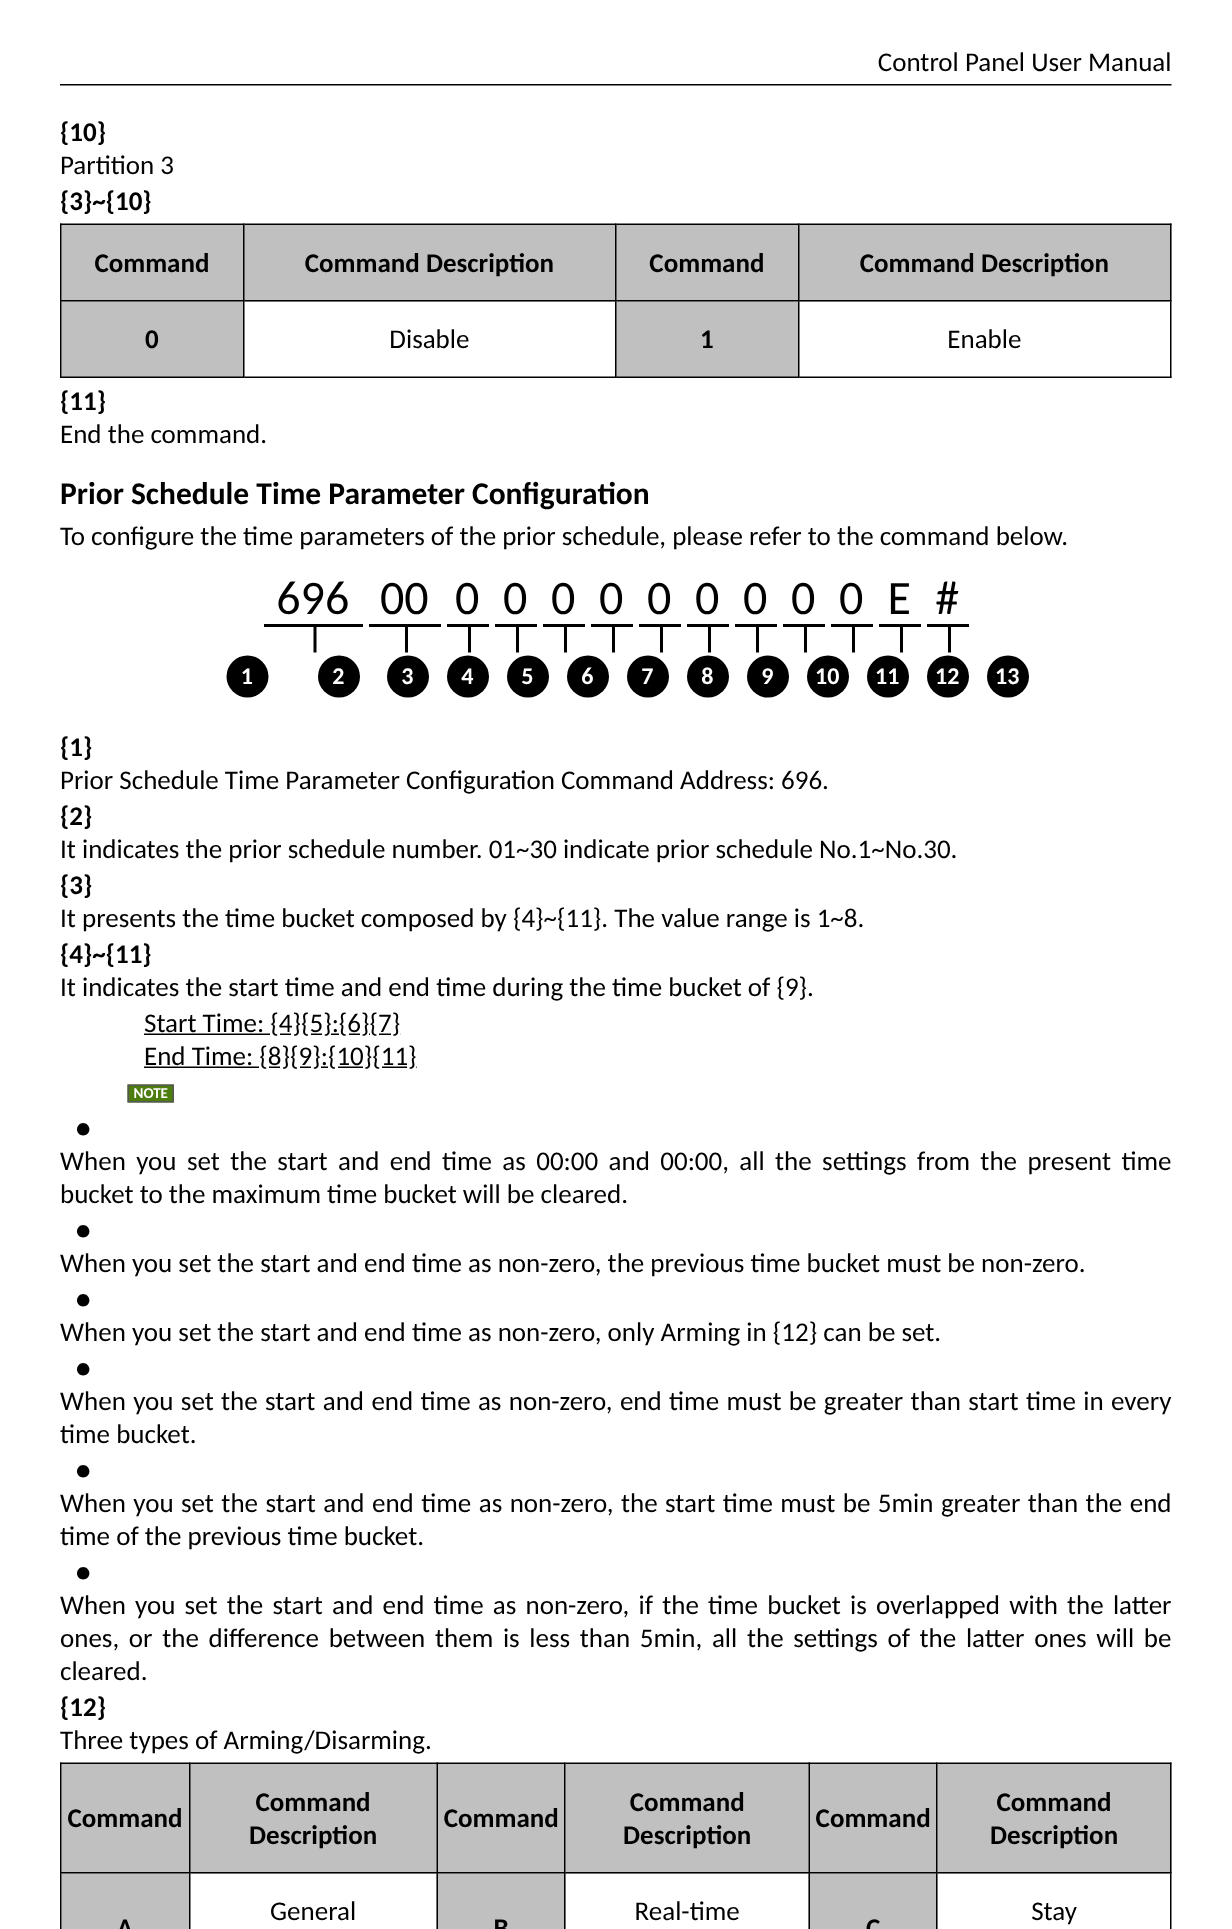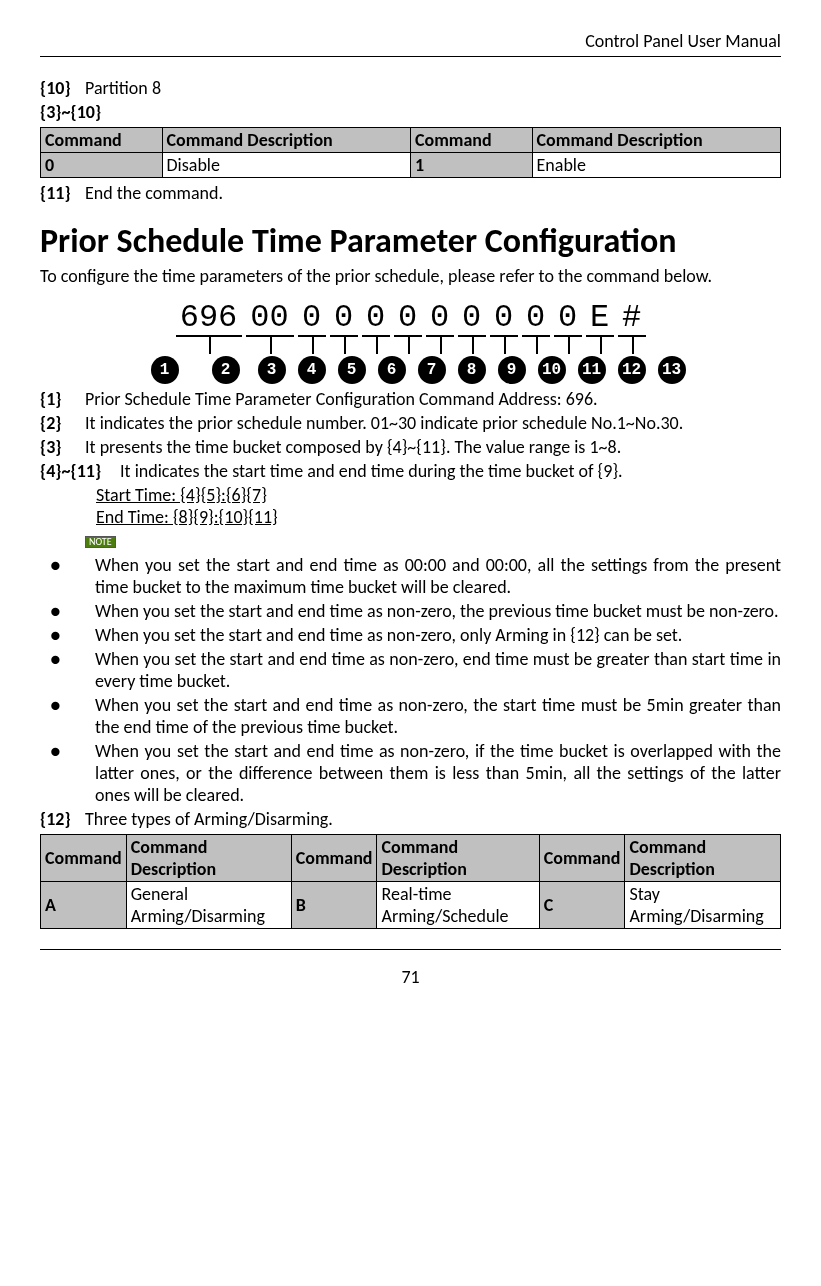--- a/index.html
+++ b/index.html
@@ -21,20 +21,21 @@
   }
   .footer {
     text-align: center;
     font-size: 18px;
     border-top: 1.5px solid #000;
     padding-top: 16px;
     margin-top: 20px;
   }
   .indent {
     margin-left: 45px;
+    flex-direction: column;
   }
   .label-block {
     display: flex;
     align-items: flex-start;
     margin: 2px 0;
   }
   .label-key {
     font-weight: bold;
     width: 45px;
     flex-shrink: 0;
@@ -43,49 +44,49 @@
     flex: 1;
     text-align: justify;
   }
   table {
     border-collapse: collapse;
     width: 100%;
     margin: 4px 0;
   }
   th, td {
     border: 1.5px solid #000;
-    padding: 1px 4px;
-    text-align: left;
+    padding: 14px 4px;
+    text-align: center;
     vertical-align: middle;
     font-size: 18px;
   }
   th {
     background: #c0c0c0;
     font-weight: bold;
   }
   .cmdcell {
     background: #c0c0c0;
     font-weight: bold;
   }
   h2.section {
-    font-size: 34px;
+    font-size: 21px;
     font-weight: bold;
     margin: 16px 0 4px 0;
   }
   .intro {
     text-align: justify;
     margin-bottom: 10px;
   }
   .note-icon {
     display: inline-block;
     border: 1px solid #555;
     background: #4d7c0f;
     color: #fff;
     font-size: 10px;
-    font-weight: normal;
+    font-weight: bold;
     padding: 0 3px;
     margin: 2px 0 4px 0;
     line-height: 10px;
   }
   .bullet {
     display: flex;
     align-items: flex-start;
     margin: 2px 0;
   }
   .bullet .dot {
@@ -99,22 +100,21 @@
     flex: 1;
     text-align: justify;
   }
   .sub-indent {
     margin-left: 56px;
     text-decoration: underline;
   }
   
   .diagram {
     text-align: center;
-    margin: 14px 0 4px 0;
-    font-family: Liberation Mono, monospace;
+    margin: 14px 0 22px 0;
   }
   .seg-row {
     display: flex;
     justify-content: center;
     align-items: flex-end;
     gap: 4px;
     font-family: inherit;
   }
   .seg {
     font-size: 32px;
@@ -177,21 +177,21 @@
 </style>
 </head>
 <body>
 
 <div class="header">
   <span>Control Panel User Manual</span>
 </div>
 
 <div class="label-block indent">
   <span class="label-key">{10}</span>
-  <span class="label-body">Partition 8</span>
+  <span class="label-body">Partition 3</span>
 </div>
 <div class="label-block indent">
   <span class="label-key" style="width:80px">{3}~{10}</span>
 </div>
 
 <table>
   <tbody>
       <tr>
     <th>Command</th>
     <th>Command Description</th>

